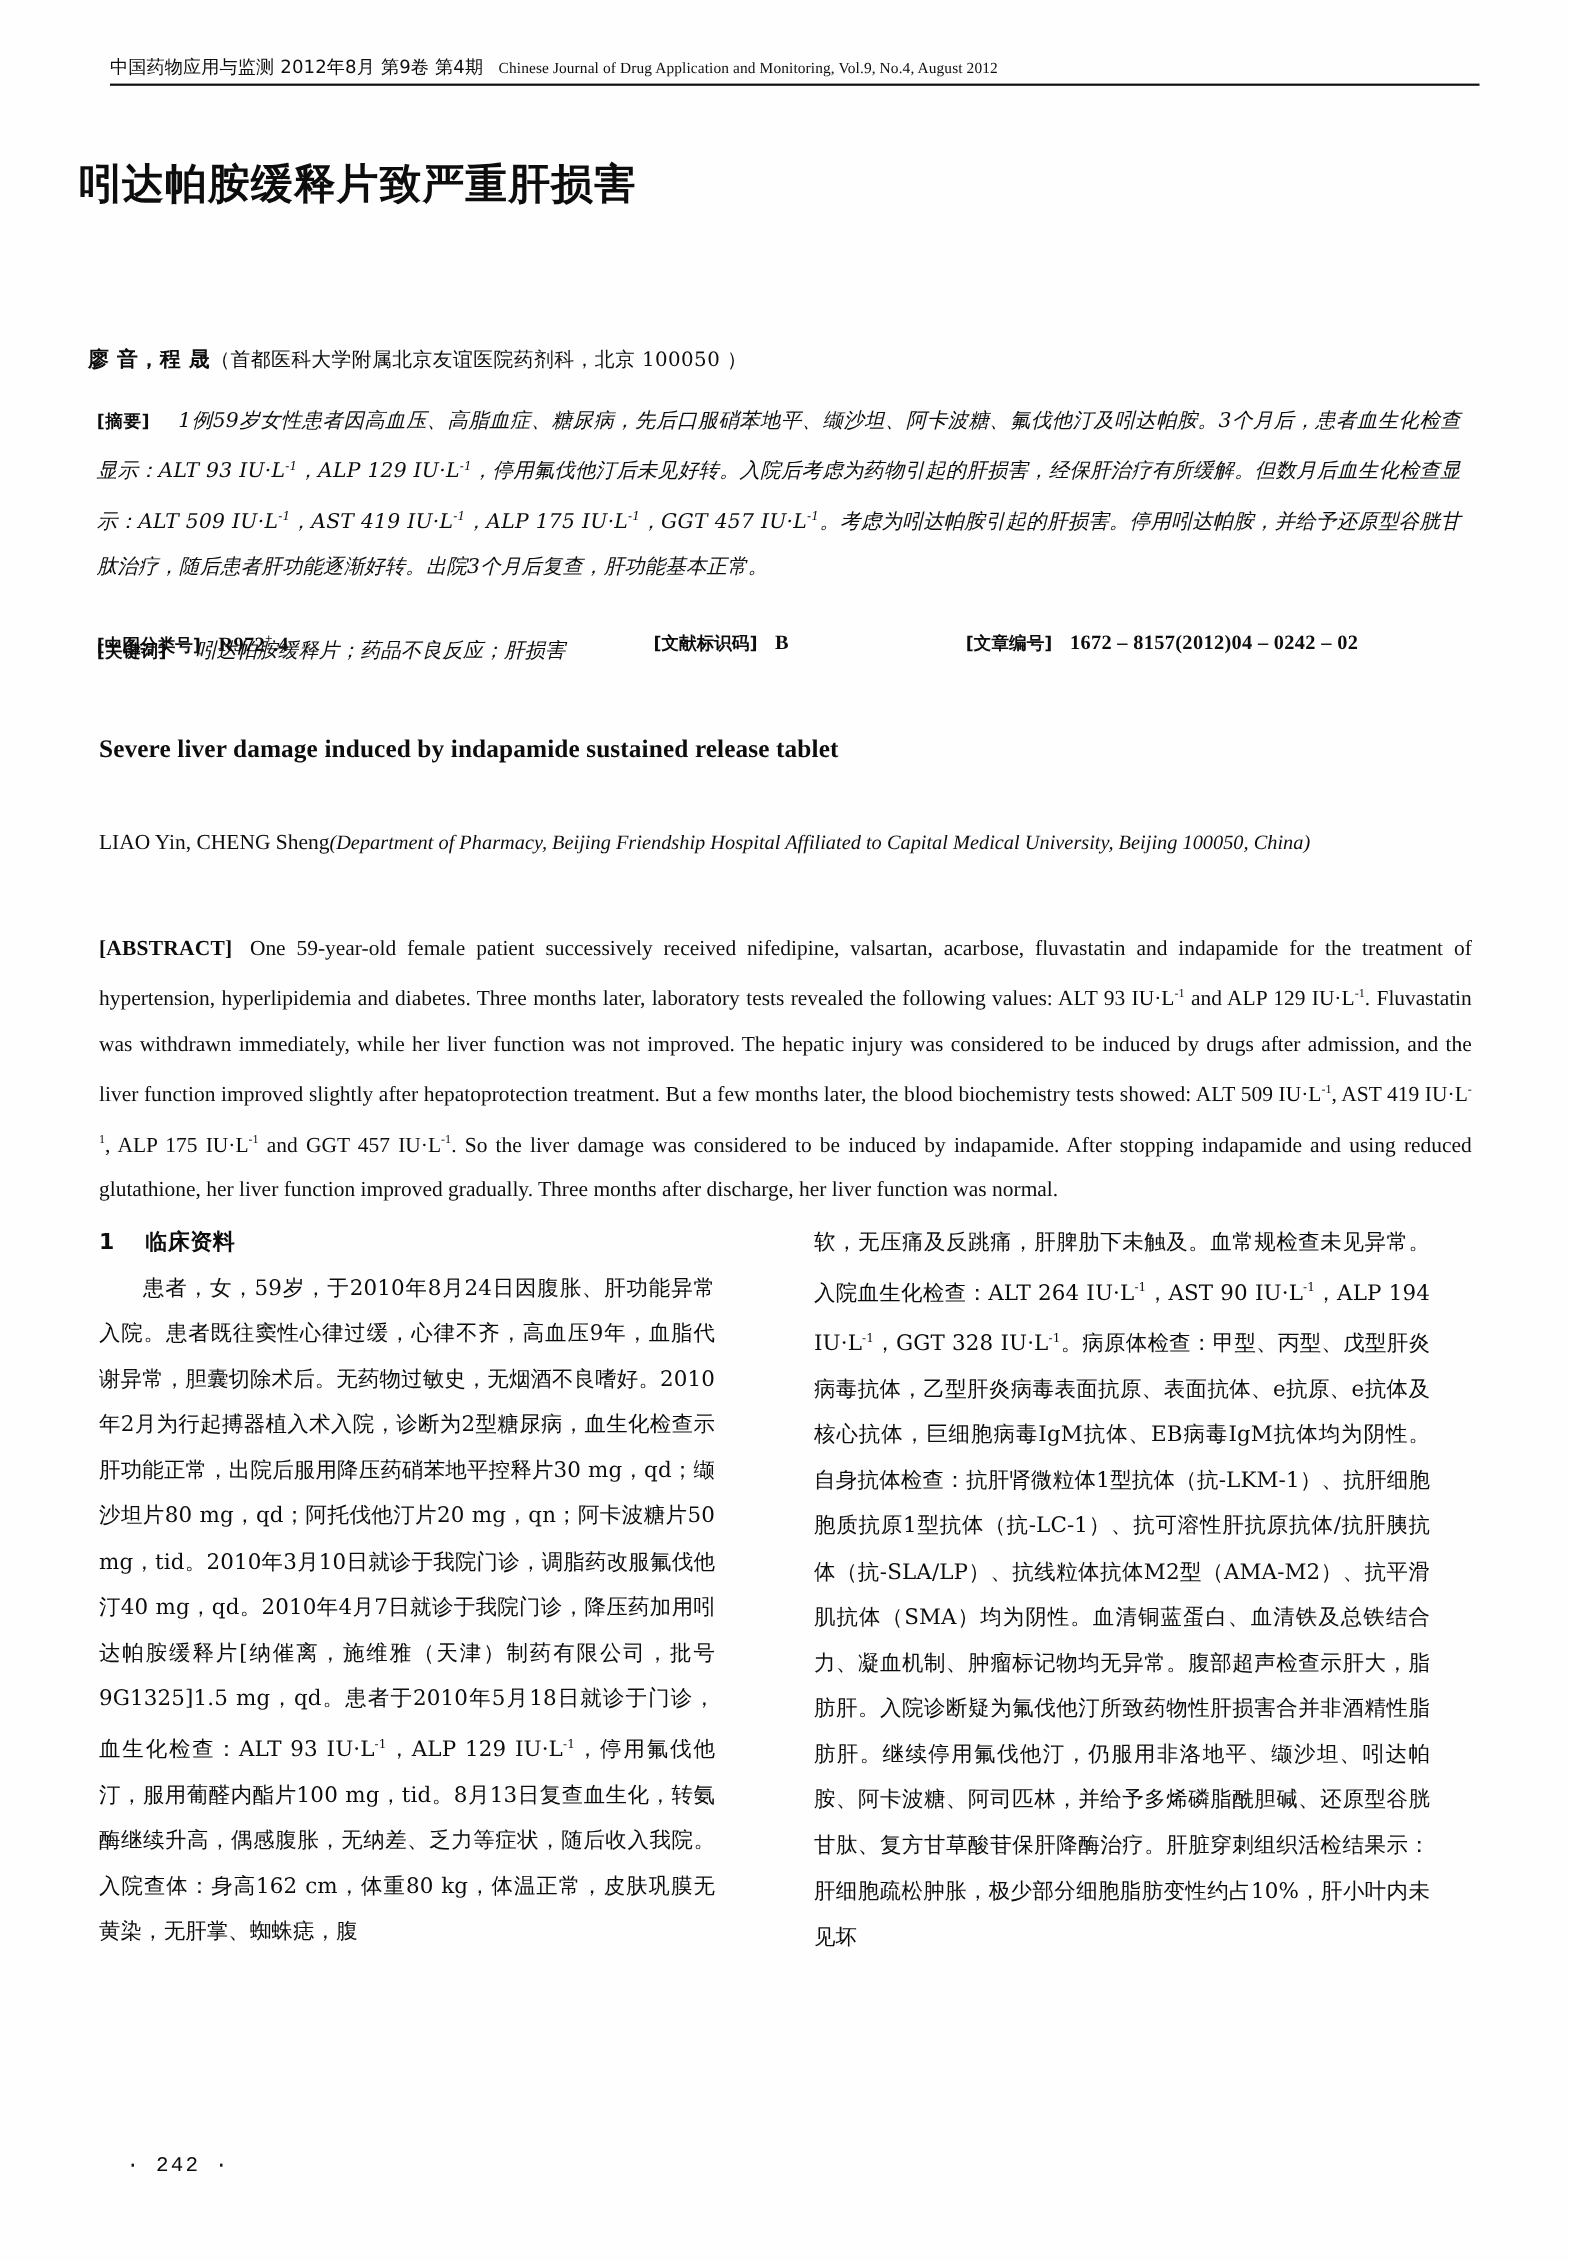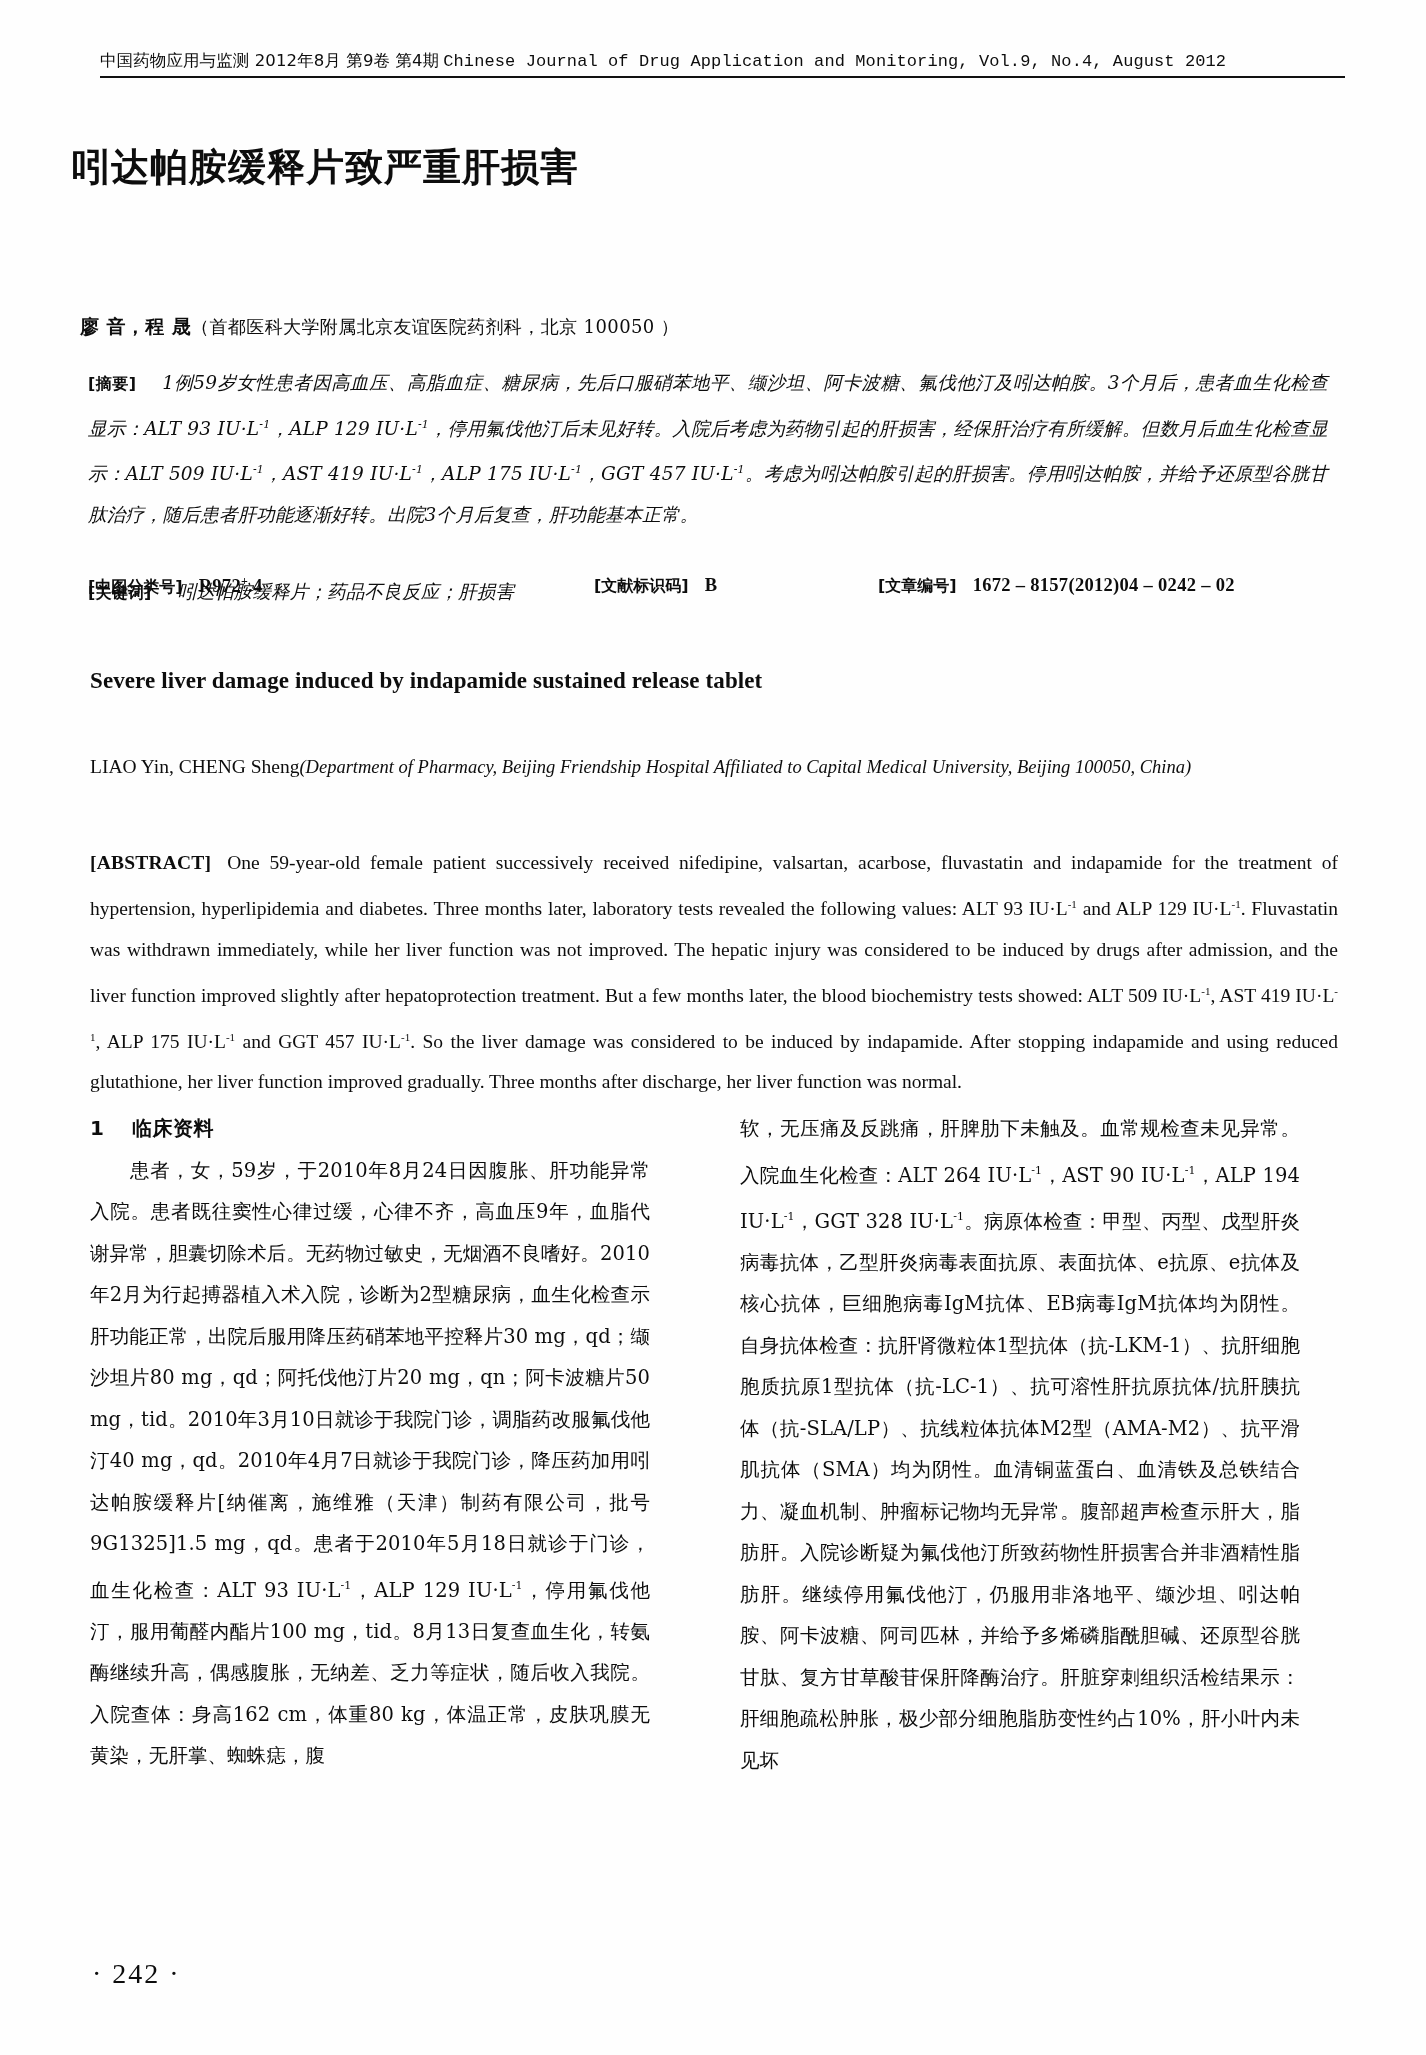--- a/index.html
+++ b/index.html
@@ -33,23 +33,23 @@
     font-size: 17.5px;
     line-height: 24px;
     white-space: nowrap;
     letter-spacing: 0.1px;
   }
   .runhead .cn {
     font-family: "DejaVu Sans", "Liberation Sans", sans-serif;
     font-size: 16.5px;
   }
   .runhead .en {
-    font-family: Liberation Mono, monospace;
-    font-size: 17px;
-    margin-left: 4px;
+    font-family: Liberation Serif, serif;
+    font-size: 14px;
+    margin-left: 14px;
   }
   .rule {
     position: absolute;
     left: 100px;
     top: 76px;
     width: 1245px;
     height: 2px;
     background: #111;
   }
 
@@ -204,24 +204,24 @@
     margin-bottom: 0px;
     letter-spacing: 0.5px;
   }
   .sec-head .num { display: inline-block; width: 42px; }
   .para { text-indent: 40px; }
   .para.noind { text-indent: 0; }
 
   
   .folio {
     position: absolute;
-    left: 92px;
+    left: 115px;
     top: 1958px;
-    font-family: Liberation Serif, serif;
-    font-size: 28px;
+    font-family: Liberation Mono, monospace;
+    font-size: 19px;
     letter-spacing: 2px;
   }
 </style>
 </head>
 <body>
 
 <div class="page">
 
   <div class="runhead">
     <span class="cn">中国药物应用与监测 2012年8月 第9卷 第4期</span><span class="en">Chinese Journal of Drug Application and Monitoring, Vol.9, No.4, August 2012</span>

